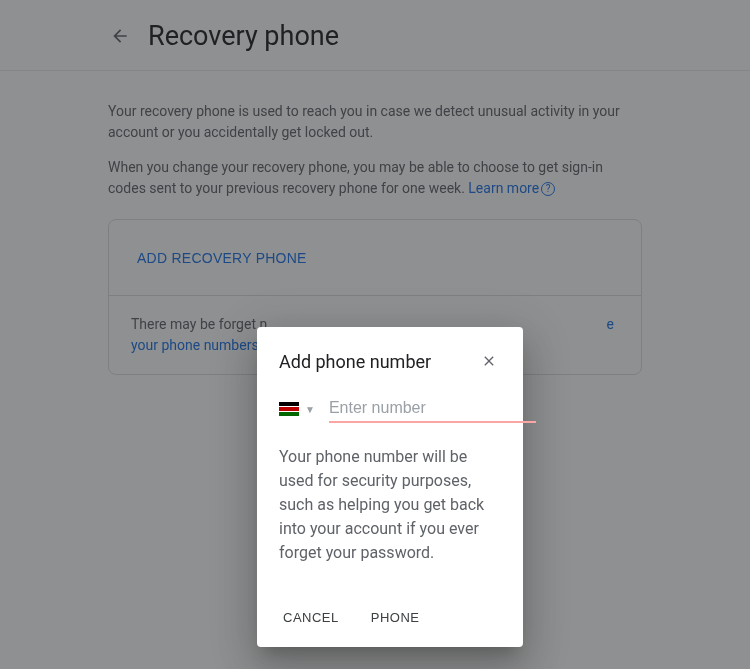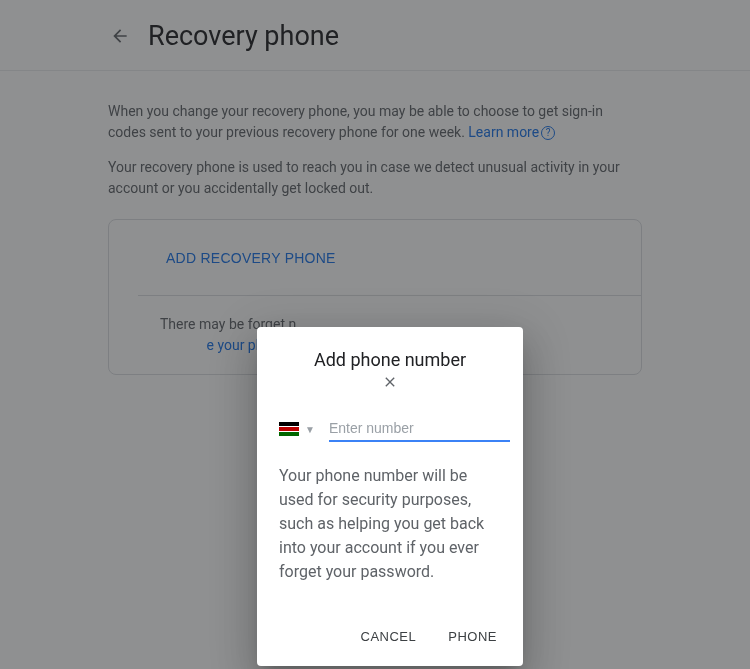--- a/index.html
+++ b/index.html
@@ -60,21 +60,20 @@
       text-align: center;
       line-height: 12px;
       color: #1a73e8;
       vertical-align: middle;
       margin-left: 2px;
     }
     .card {
       border: 1px solid #dadce0;
       border-radius: 8px;
       margin-top: 20px;
-      padding-left: 29px;
     }
     .card-top {
       padding: 28px 28px;
     }
     .add-phone-btn {
       color: #1a73e8;
       font-size: 14px;
       font-weight: 500;
       letter-spacing: 0.25px;
       cursor: pointer;
@@ -115,21 +114,20 @@
       background: #fff;
       border-radius: 4px;
       box-shadow: 0 11px 15px -7px rgba(0,0,0,.2), 0 24px 38px 3px rgba(0,0,0,.14), 0 9px 46px 8px rgba(0,0,0,.12);
       padding: 22px 22px 16px 22px;
     }
     .dialog-header {
       display: flex;
       justify-content: space-between;
       align-items: center;
       margin-bottom: 22px;
-      flex-direction: column;
     }
     .dialog-title {
       font-size: 18px;
       color: #202124;
       font-weight: 400;
     }
     .close-btn {
       width: 24px;
       height: 24px;
       display: flex;
@@ -159,37 +157,36 @@
       background: linear-gradient(to bottom, #000 0%, #000 30%, #fff 30%, #fff 36%, #b00 36%, #b00 64%, #fff 64%, #fff 70%, #060 70%, #060 100%);
       position: relative;
     }
     .dropdown-caret {
       color: #9aa0a6;
       font-size: 10px;
     }
     .phone-input {
       flex: 1;
       border: none;
-      border-bottom: 2px solid #3b82f6;
-      font-size: 14px;
+      border-bottom: 2px solid #fca5a5;
+      font-size: 16px;
       padding: 4px 0;
       outline: none;
       color: #202124;
       background: transparent;
     }
     .phone-input::placeholder { color: #9aa0a6; }
     .dialog-desc {
       font-size: 16px;
       color: #5f6368;
       line-height: 1.5;
       margin-bottom: 22px;
     }
     .dialog-actions {
       display: flex;
-      justify-content: flex-end;
       gap: 24px;
       margin-top: 39px;
     }
     .action-btn {
       background: none;
       border: none;
       font-size: 13px;
       font-weight: 500;
       letter-spacing: 0.5px;
       color: #3c4043;
@@ -204,24 +201,24 @@
   <div class="header">
     <div class="back-arrow">
       <svg width="20" height="20" viewBox="0 0 24 24">
           <path fill="#5f6368" d="M20 11H7.83l5.59-5.59L12 4l-8 8 8 8 1.41-1.41L7.83 13H20z"></path>
         </svg>
     </div>
     <div class="page-title">Recovery phone</div>
   </div>
 
   <div class="content">
+    <p class="desc">Your recovery phone is used to reach you in case we detect unusual activity in your account or you accidentally get locked out.</p>
     <p class="desc">
       <span>When you change your recovery phone, you may be able to choose to get sign-in codes sent to your previous recovery phone for one week. </span><a href="#" class="learn-more">Learn more</a><span class="help-icon">?</span>
     </p>
-    <p class="desc">Your recovery phone is used to reach you in case we detect unusual activity in your account or you accidentally get locked out.</p>
 
     <div class="card">
       <div class="card-top">
         <button class="add-phone-btn">ADD RECOVERY PHONE</button>
       </div>
       <div class="card-bottom">
         <span>There may be forget n</span>
         <span style="visibility:hidden">umbers associated with your Google Account. Manag</span>
         <a href="#" class="manage-link">e your phone numbers</a><span class="link-icon">⊘</span>
       </div>

